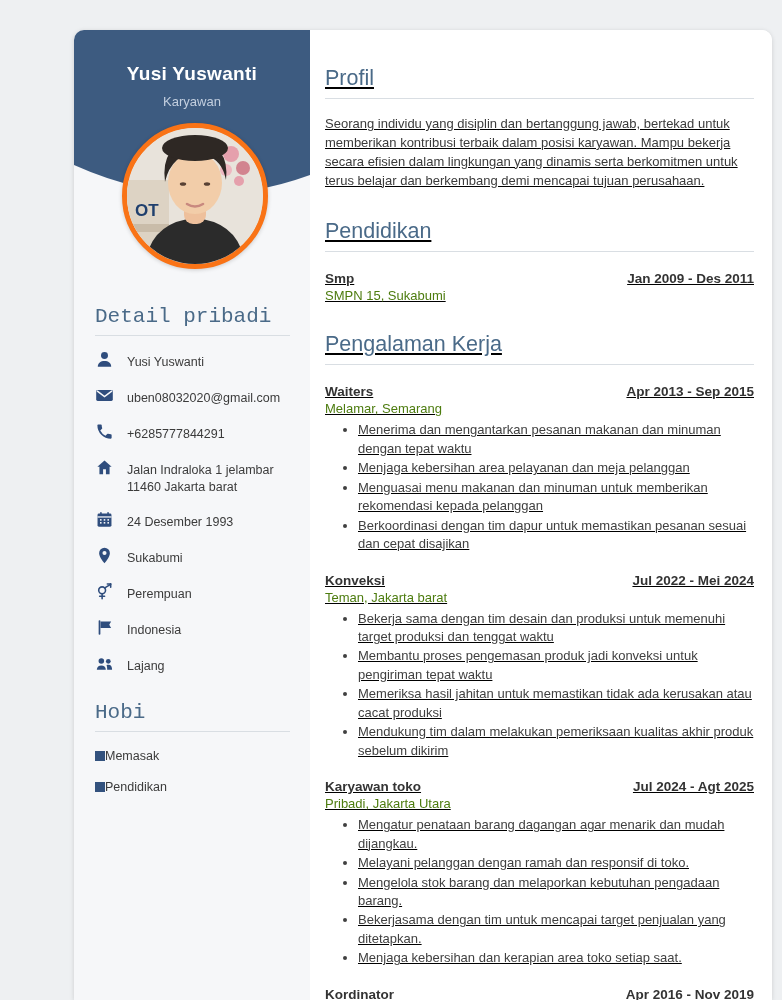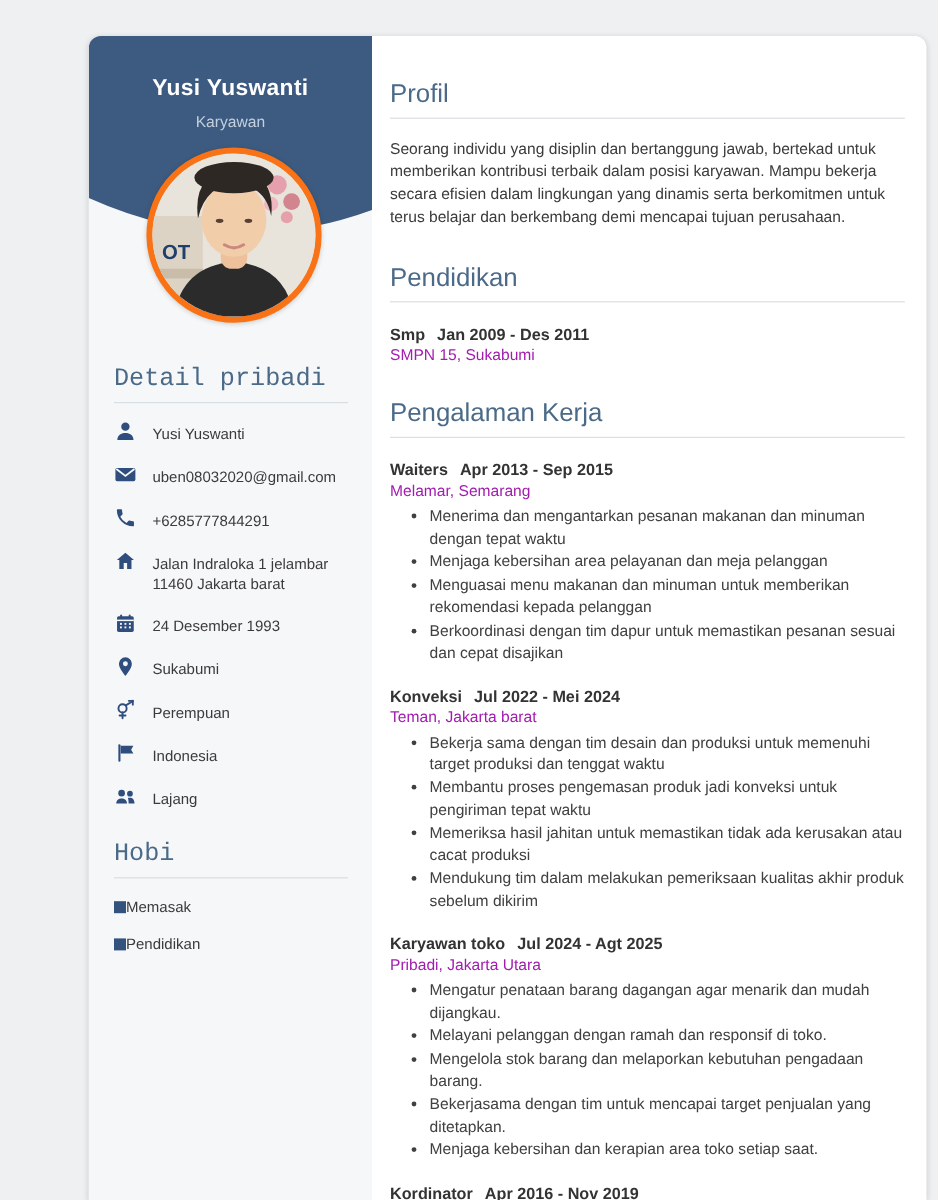--- a/index.html
+++ b/index.html
@@ -26,30 +26,30 @@
   .detail-list { margin-top:16px; }
   .detail-item { display:flex; align-items:flex-start; gap:13px; margin-bottom:17px;
                  font-size:12.5px; color:#3b3b3b; line-height:1.35; }
   .d-icon { flex:0 0 19px; width:19px; height:19px; margin-top:-2px; }
   .d-icon svg { width:19px; height:19px; display:block; }
   .d-text { white-space:pre-line; padding-top:2px; }
   .hobby-item { display:flex; align-items:center; margin-top:17px; font-size:12.5px; color:#3b3b3b; }
   .sq { width:10px; height:10px; background:#33527e; flex:0 0 10px; }
 
   
-  .main { flex:1; background:#ffffff; padding:36px 18px 40px 15px; }
+  .main { flex:1; background:#ffffff; padding:36px 18px 40px 15px;text-decoration:underline; }
   .section-h2 { font-size:21.5px; font-weight:400; color:#4a6a88; }
   .sect { margin-top:0; }
   .sect + .sect { margin-top:29px; }
   .profile-text { margin-top:16px; font-size:13px; line-height:1.45; color:#3b3b3b; }
   .entry { margin-top:19px; }
-  .entry-head { display:flex; justify-content:flex-start; align-items:baseline; }
+  .entry-head { display:flex; justify-content:space-between; align-items:baseline; }
   .entry-title { font-size:13.5px; font-weight:bold; color:#333333; }
   .entry-date { font-size:13.5px; font-weight:bold; color:#333333; white-space:nowrap; padding-left:10px; }
-  .entry-sub { margin-top:2px; font-size:13px; color:#a21caf; }
+  .entry-sub { margin-top:2px; font-size:13px; color:#4d7c0f; }
   ul.bullets { margin:5px 0 0 0; padding-left:33px; list-style:disc outside; }
   ul.bullets li { font-size:13px; line-height:1.42; color:#404040; margin:1px 0; }
 </style>
 </head>
 <body>
 
 <div class="screen">
   <div class="card">
 
     <aside class="sidebar">

